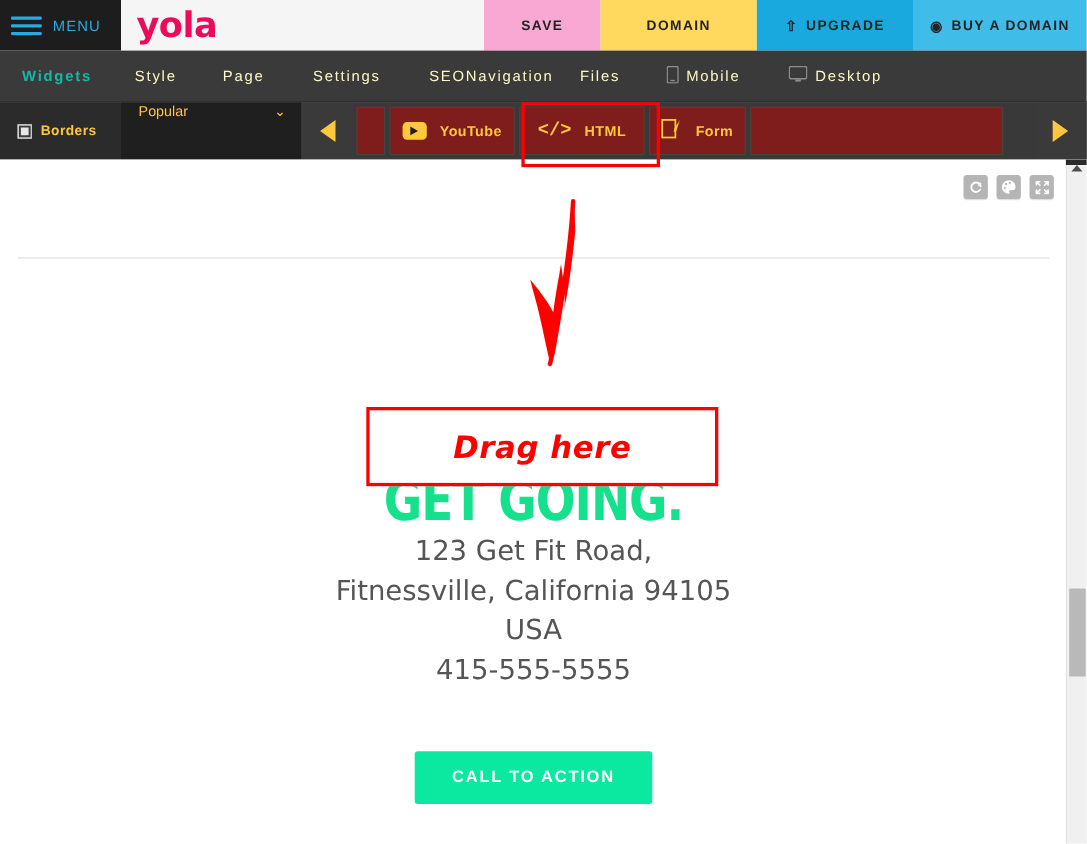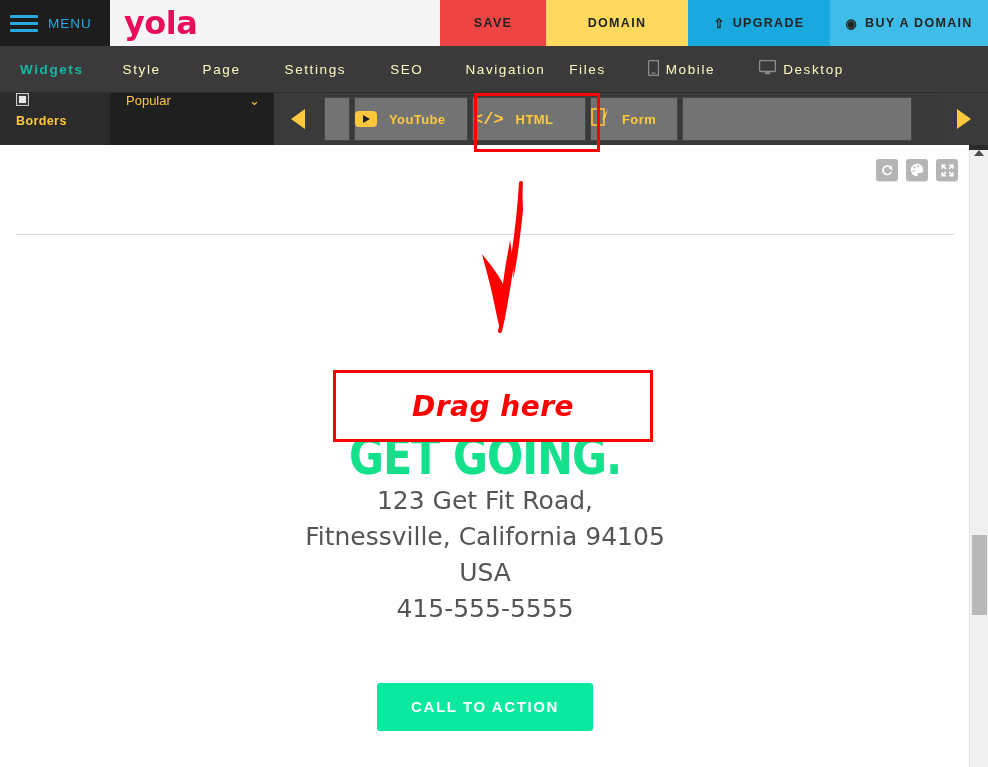--- a/index.html
+++ b/index.html
@@ -30,21 +30,21 @@
   }
   .logo-text {
     color: #EC0B5B; font-size: 32px; font-weight: 700; letter-spacing: -0.5px;
     font-family: "DejaVu Sans", sans-serif; line-height: 1;
   }
   .tb-btn {
     display: flex; align-items: center; justify-content: center;
     font-size: 12.5px; font-weight: 700; letter-spacing: 1.3px;
     color: #232323; cursor: pointer; gap: 7px;
   }
-  .tb-save    { width: 106px; background: #ef4444; }
+  .tb-save    { width: 106px; background: #f9a8d4; }
   .tb-publish { width: 142px; background: #FFD95E; }
   .tb-upgrade { width: 142px; background: #19A9DE; }
   .tb-domain  { width: 158px; background: #3FBCE8; }
   .tb-ico { font-size: 13px; line-height: 1; display:inline-block; }
 
   
   .navbar {
     position: absolute; left: 0; top: 46px; width: 988px; height: 47px;
     background: #3a3a3a; display: flex; align-items: center;
     border-bottom: 1px solid #2e2e2e;
@@ -56,22 +56,22 @@
   }
   .nav-item.active { color: #14b8a6; font-weight: 700; }
   .nav-ico { display: inline-block; }
 
   
   .wtoolbar {
     position: absolute; left: 0; top: 93px; width: 988px; height: 52px;
     background: #393939; display: flex; align-items: stretch;
   }
   .borders-cell {
-    width: 110px; background: #2b2b2b; display: flex; 
-    gap: 8px; padding-left: 16px; cursor: pointer; flex-direction: column;
+    width: 110px; background: #2b2b2b; display: flex; align-items: center;
+    gap: 8px; padding-left: 16px; cursor: pointer;
   }
   .cbox {
     width: 13px; height: 13px; background: #e8e8e8; border: 1px solid #c8c8c8;
     box-shadow: inset 0 0 0 2px #3b3b3b;
   }
   .borders-label { color: #FFC83C; font-size: 12.5px; font-weight: 700; letter-spacing: .4px;}
   .popular-cell {
     width: 164px; background: #1f1f1f; display: flex; align-items: flex-start;
     justify-content: space-between; padding: 0 14px 0 16px; cursor: pointer;
   }
@@ -87,22 +87,22 @@
   }
   .tri-right {
     width: 0; height: 0; border-top: 10px solid transparent;
     border-bottom: 10px solid transparent; border-left: 14px solid #FFC83C;
   }
   .wstrip {
     flex: 1; display: flex; align-items: center; overflow: hidden;
     background: #393939; position: relative;
   }
   .wcell {
-    height: 44px; background: #737373; border: 1px solid #454545;
-    display: flex; align-items: center; gap: 12px;
+    height: 44px; background: #7f1d1d; border: 1px solid #454545;
+    display: flex; align-items: center; justify-content: center; gap: 12px;
     cursor: pointer; margin: 0 2px;
   }
   .wcell .wlbl { color: #FFC83C; font-size: 13px; font-weight: 700; letter-spacing: .4px; }
   .w-partial { width: 26px; }
   .w-youtube { width: 114px; }
   .w-html    { width: 114px; }
   .w-form    { width: 88px; }
   .w-blank   { width: 230px; }
   .yt-ico {
     width: 22px; height: 16px; background: #FFC83C; border-radius: 4px;
@@ -238,21 +238,21 @@
     </div>
     <div class="nav-item" style="margin-left:42px">
       <span>Page</span>
     </div>
     <div class="nav-item" style="margin-left:44px">
       <span>Settings</span>
     </div>
     <div class="nav-item" style="margin-left:44px">
       <span>SEO</span>
     </div>
-    <div class="nav-item" style="margin-left:42px">
+    <div class="nav-item" style="">
       <span>Navigation</span>
     </div>
     <div class="nav-item" style="margin-left:24px">
       <span>Files</span>
     </div>
     <div class="nav-item" style="margin-left:42px">
       <span class="nav-ico">
         <svg width="11" height="16" viewBox="0 0 11 16">
             <rect x="0.5" y="0.5" width="10" height="15" rx="1.5" fill="none" stroke="#8d8d8d" stroke-width="1.4"></rect>
             <rect x="3.5" y="12.6" width="4" height="1.2" fill="#8d8d8d"></rect>

